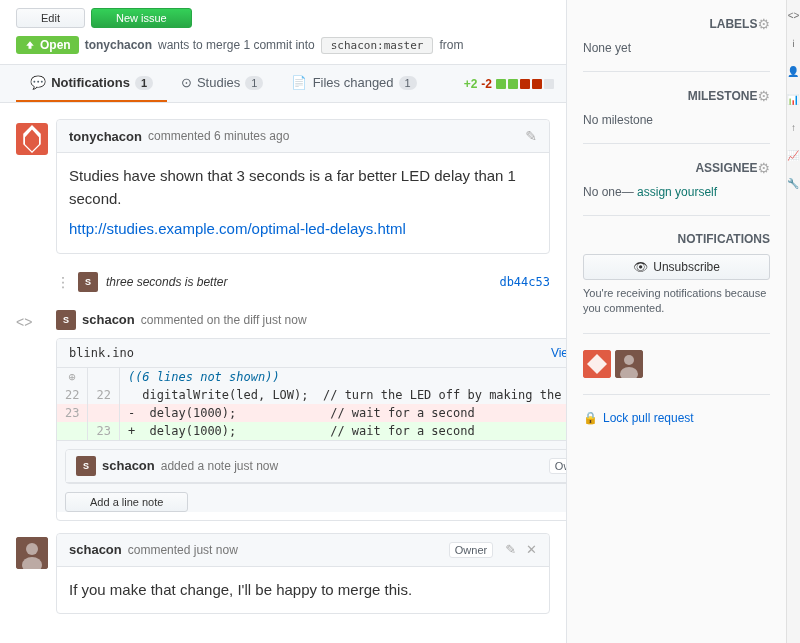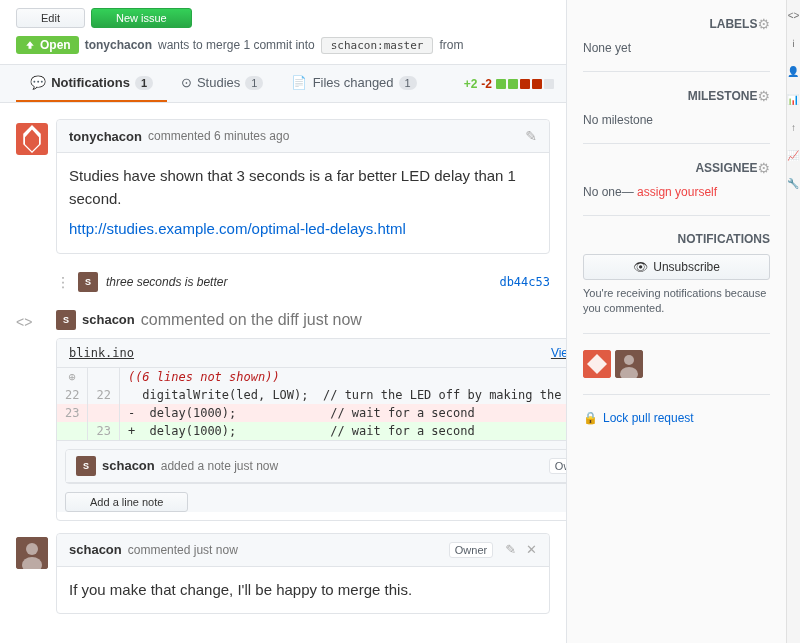--- a/index.html
+++ b/index.html
@@ -45,31 +45,31 @@
     .avatar-diamond { width: 32px; height: 32px; border-radius: 3px; background: #e05b43; transform: rotate(0deg); display: flex; align-items: center; justify-content: center; }
     .avatar-diamond svg { width: 28px; height: 28px; fill: white; }
 
     
     .commit-row { display: flex; align-items: center; gap: 8px; padding: 6px 0; font-size: 12px; color: #586069; }
     .commit-row .commit-message { color: #333; font-style: italic; flex: 1; }
     .commit-row .commit-sha { font-family: monospace; color: #0366d6; }
 
     
     .diff-container { border: 1px solid #e1e4e8; border-radius: 4px; background: #fff; overflow: hidden; }
-    .diff-file-header { display: flex; align-items: center; justify-content: space-between; padding: 7px 12px; background: #f6f8fa; border-bottom: 1px solid #e1e4e8; text-decoration: underline; }
+    .diff-file-header { display: flex; align-items: center; justify-content: space-between; padding: 7px 12px; background: #f6f8fa; border-bottom: 1px solid #e1e4e8; }
     .diff-file-name { font-size: 12px; font-family: monospace; color: #333; }
     .diff-view-link { font-size: 12px; color: #0366d6; cursor: pointer; }
     .diff-table { width: 100%; border-collapse: collapse; font-family: monospace; font-size: 12px; }
     .diff-table td { padding: 2px 8px; vertical-align: top; }
     .diff-line-num { color: #aaa; width: 40px; text-align: center; user-select: none; border-right: 1px solid #e1e4e8; }
     .diff-line-content { white-space: pre; color: #333; }
     .diff-row-context { background: #f6f8fa; }
     .diff-row-add { background: #eaffea; }
     .diff-row-rem { background: #ffecec; }
-    .diff-expander-cell { color: #b91c1c; font-style: italic; padding: 3px 8px; }
+    .diff-expander-cell { color: #0369a1; font-style: italic; padding: 3px 8px; }
 
     
     .inline-comment-wrapper { background: #f6f8fa; border-top: 1px solid #e1e4e8; }
     .inline-comment { margin: 8px; border: 1px solid #e1e4e8; border-radius: 4px; background: #fff; }
     .inline-comment-header { display: flex; align-items: center; padding: 6px 10px; background: #f6f8fa; border-bottom: 1px solid #e1e4e8; border-radius: 4px 4px 0 0; gap: 6px; }
     .owner-badge { background: #fff; border: 1px solid #e1e4e8; border-radius: 3px; padding: 1px 5px; font-size: 11px; color: #586069; margin-left: auto; }
     .inline-comment-body { padding: 10px; font-size: 13px; line-height: 1.5; }
     .add-line-note { margin: 8px; }
     .btn { display: inline-block; padding: 5px 10px; font-size: 12px; border: 1px solid #d1d5da; border-radius: 3px; cursor: pointer; background: linear-gradient(#fafbfc, #eff3f6); color: #333; }
     .btn-sm { padding: 3px 24px; font-size: 11px; }
@@ -79,21 +79,21 @@
     .timeline-item { display: flex; gap: 8px; align-items: flex-start; }
     .timeline-avatar { flex-shrink: 0; margin-top: 4px; }
 
     
     .sidebar-section { margin-bottom: 16px; padding-bottom: 16px; border-bottom: 1px solid #e1e4e8; }
     .sidebar-section:last-child { border-bottom: none; }
     .sidebar-section-header { display: flex; align-items: center; justify-content: flex-end; margin-bottom: 8px; }
     .sidebar-section-title { font-size: 12px; font-weight: 600; color: #586069; text-transform: uppercase; }
     .sidebar-gear { color: #aaa; font-size: 14px; cursor: pointer; }
     .sidebar-value { font-size: 12px; color: #586069; }
-    .sidebar-link { font-size: 12px; color: #ef4444; cursor: pointer; }
+    .sidebar-link { font-size: 12px; color: #0f766e; cursor: pointer; }
 
     .unsubscribe-btn { display: flex; align-items: center; gap: 5px; padding: 5px 10px; border: 1px solid #d1d5da; border-radius: 3px; background: linear-gradient(#fafbfc, #eff3f6); font-size: 12px; cursor: pointer; color: #333; width: 100%; justify-content: center; margin-bottom: 6px; }
     .notifications-text { font-size: 11px; color: #586069; line-height: 1.4; }
 
     .participants-row { display: flex; gap: 4px; margin-top: 6px; }
     .participant-avatar { width: 28px; height: 28px; border-radius: 3px; background: #e05b43; display: flex; align-items: center; justify-content: center; overflow: hidden; }
     .participant-avatar.brown { background: #795548; }
 
     .lock-link { display: flex; align-items: center; gap: 5px; font-size: 12px; color: #0366d6; cursor: pointer; }
 
@@ -196,21 +196,21 @@
       </div>
 
       <div class="timeline-item">
         <div style="width:32px; flex-shrink:0; display:flex; align-items:flex-start; padding-top:4px; gap:4px;">
           <span style="color:#aaa; font-size:14px;">&lt;&gt;</span>
         </div>
         <div style="flex:1;">
           <div style="display:flex; align-items:center; gap:6px; margin-bottom:8px;">
             <div class="schacon-avatar-sm">S</div>
             <span style="font-weight:600;">schacon</span>
-            <span style="color:#767676; font-size:16px;">commented on the diff just now</span>
+            <span style="color:#767676; font-size:12px;">commented on the diff just now</span>
           </div>
           <div class="diff-container">
             <div class="diff-file-header">
               <span class="diff-file-name">blink.ino</span>
               <span class="diff-view-link">View full changes</span>
             </div>
             <table class="diff-table">
               <tbody>
                 <tr class="diff-row-context">
                   <td class="diff-line-num" style="text-align:center;">⊕</td>

